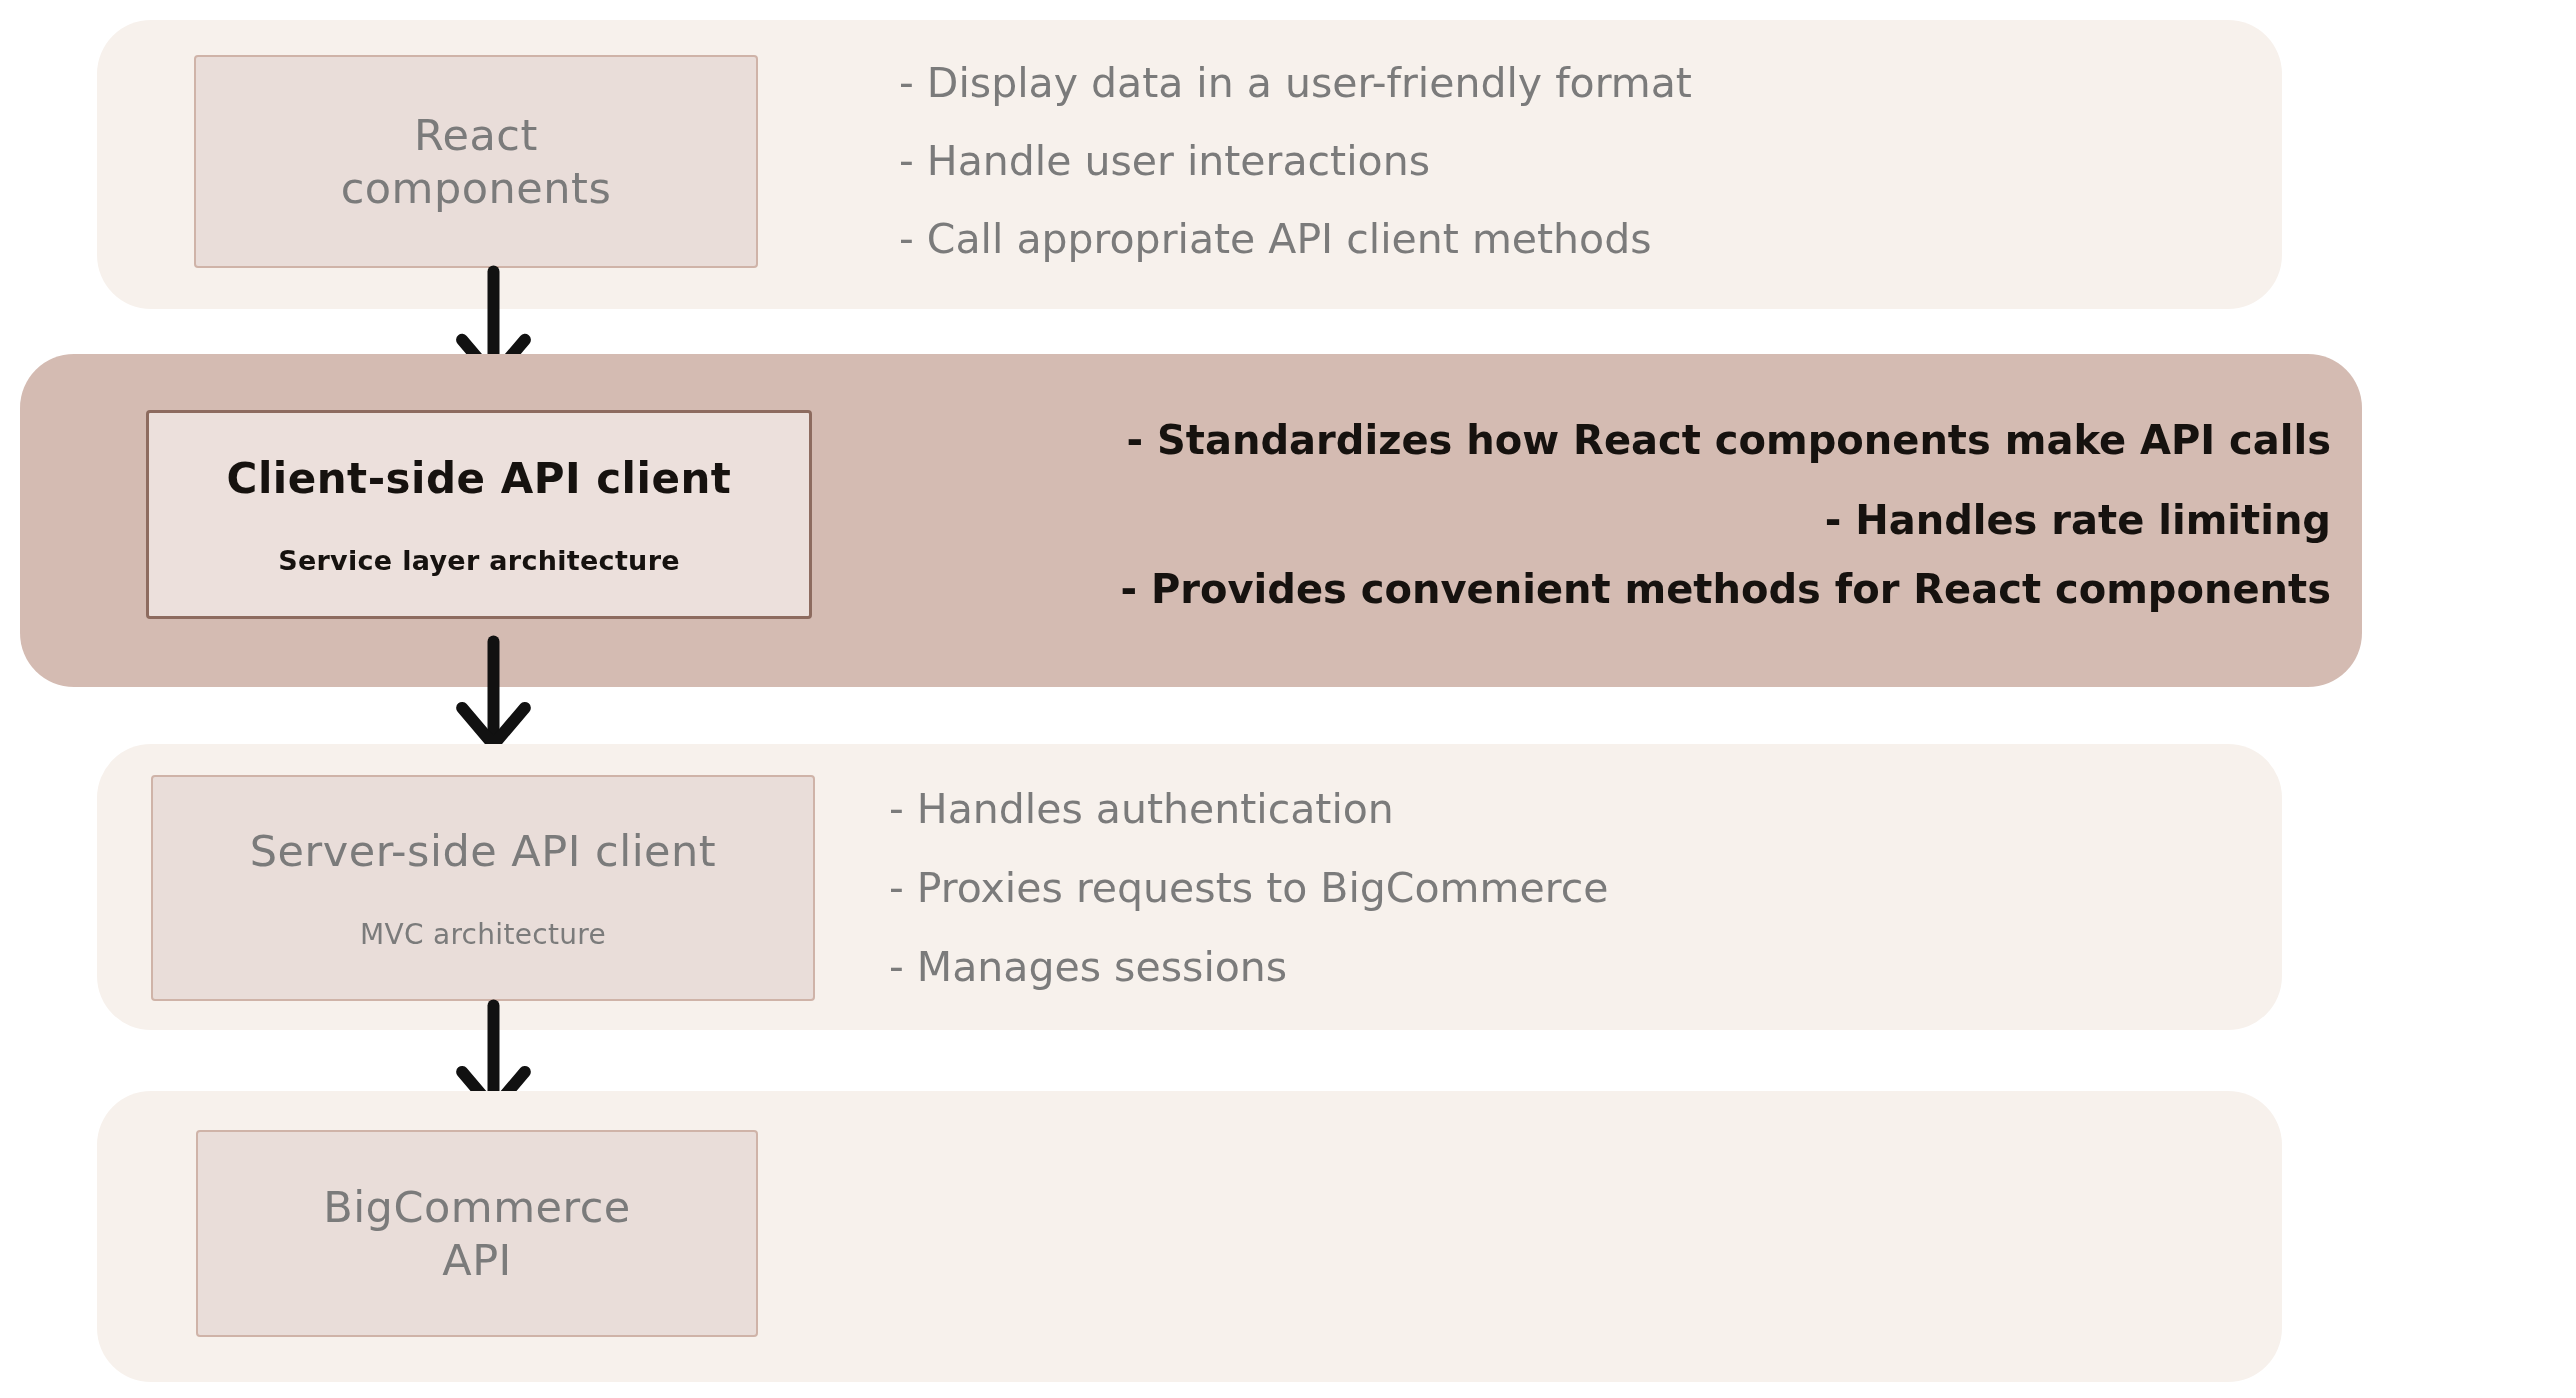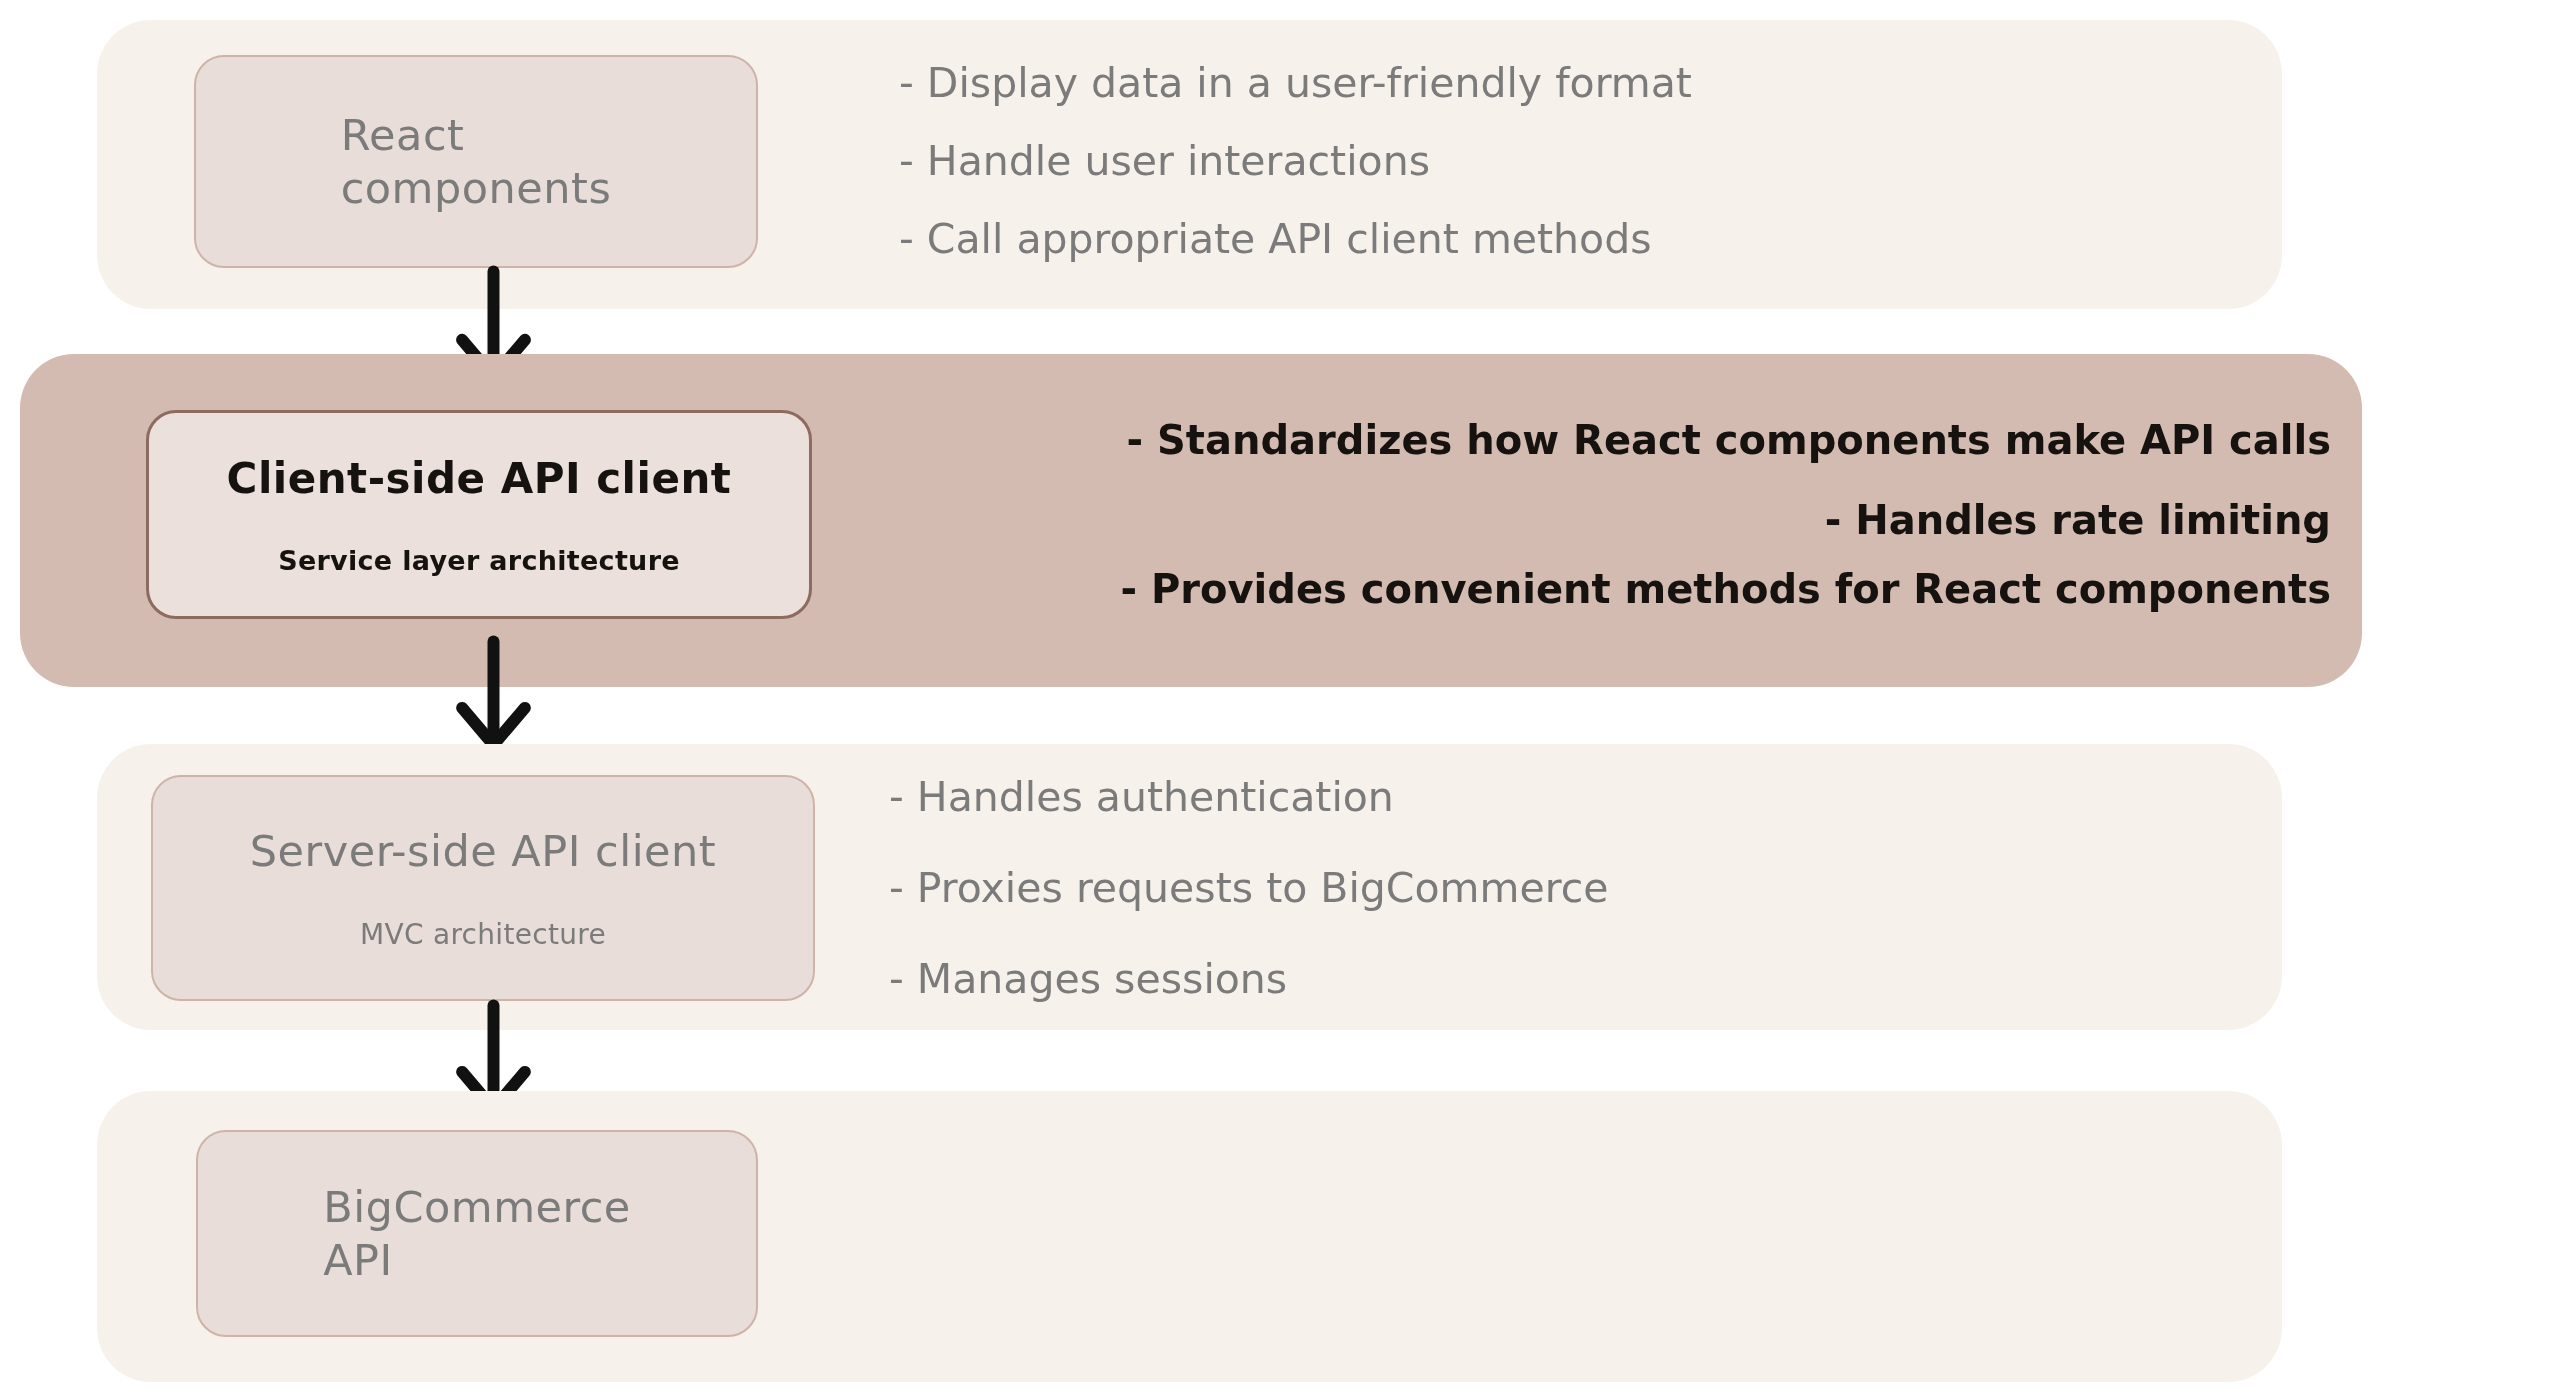--- a/index.html
+++ b/index.html
@@ -26,27 +26,28 @@
     display: flex;
     align-items: center;
   }
   .layer.normal { background: #f7f1ec; }
   .layer.highlight { background: #d4bbb2; }
 
   
   .node {
     position: absolute;
     box-sizing: border-box;
-    border-radius: 30px;
+    border-radius: 4px;
     background: #e9ddd9;
     border: 2.8px solid #cfb3a8;
     display: flex;
     flex-direction: column;
     align-items: center;
     justify-content: center;
+    text-align: center;
   }
   .node.emphasis {
     background: #ece0dc;
     border: 3.7px solid #8d6b5f;
   }
   .node-title {
     font-family: "DejaVu Sans", sans-serif;
     color: #7b7b7b;
     font-size: 43px;
     line-height: 1.22;
@@ -146,21 +147,21 @@
     </svg>
   </div>
 
   <div class="layer normal" style="left:97px; top:744px; width:2185px; height:286px;"></div>
 
   <div class="node" style="left:151px; top:775px; width:664px; height:226px;">
     <div class="node-title">Server-side API client</div>
     <div class="node-sub">MVC architecture</div>
   </div>
 
-  <div class="bullets" style="left:889px; top:775px; width:1294px; height:226px;gap:12px;">
+  <div class="bullets" style="left:889px; top:775px; width:1294px; height:226px;">
     <div class="bullet">- Handles authentication</div>
     <div class="bullet" style="margin-top:38px;">- Proxies requests to BigCommerce</div>
     <div class="bullet" style="margin-top:38px;">- Manages sessions</div>
   </div>
 
   <div class="arrow" style="top:1000px; height:118px;">
     <svg width="111" height="118" viewBox="0 0 120 128" xmlns="http://www.w3.org/2000/svg">
       <path d="M60 6 L60 114" stroke="#111111" stroke-width="13" stroke-linecap="round" fill="none"></path>
       <path d="M26 78 L60 118 L94 78" stroke="#111111" stroke-width="13" stroke-linecap="round" stroke-linejoin="round" fill="none"></path>
     </svg>

